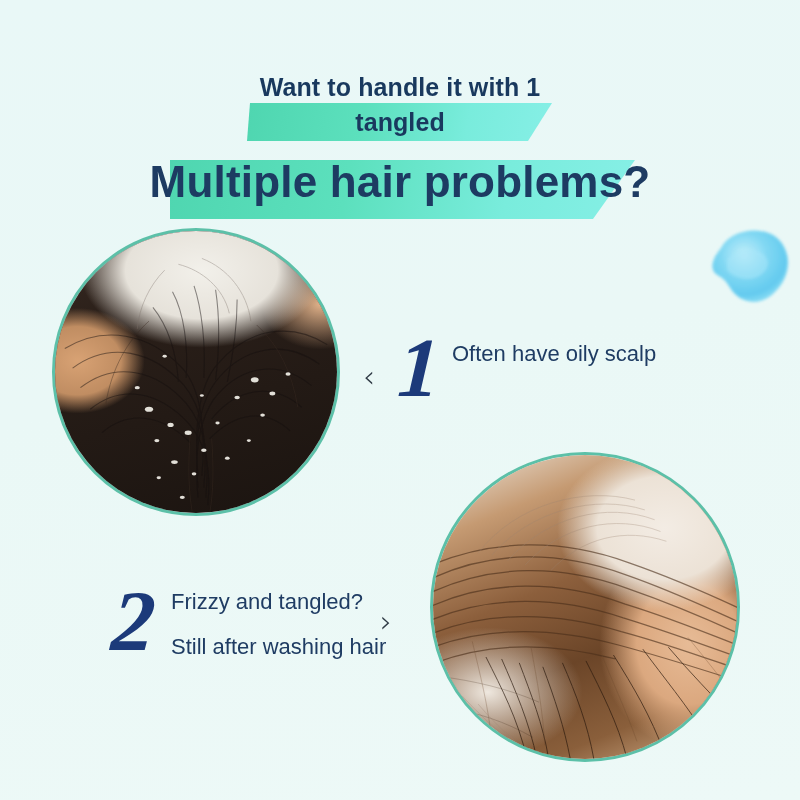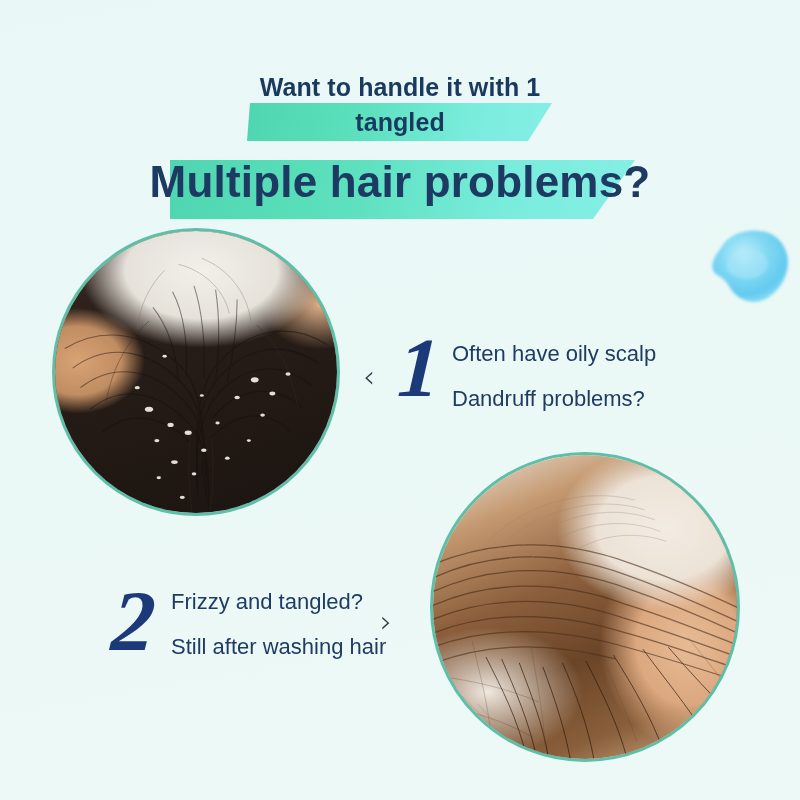--- a/index.html
+++ b/index.html
@@ -312,21 +312,20 @@
         </g>
       </svg>
     </div>
   </div>
 
   <div class="item">
     <div class="chevron chev-left">‹</div>
     <div class="numeral numeral-1">1</div>
     <div class="item-lines item-1-lines">
       <div class="line">Often have oily scalp</div>
-      <div class="line">Dandruff problems?</div>
     </div>
   </div>
 
   <div class="item">
     <div class="numeral numeral-2">2</div>
     <div class="item-lines item-2-lines">
       <div class="line">Frizzy and tangled?</div>
       <div class="line">Still after washing hair</div>
     </div>
     <div class="chevron chev-right">›</div>

